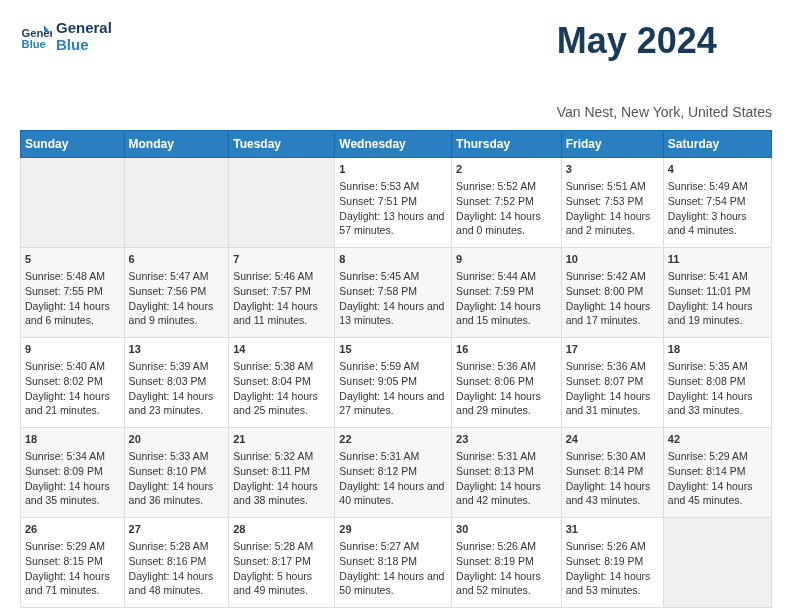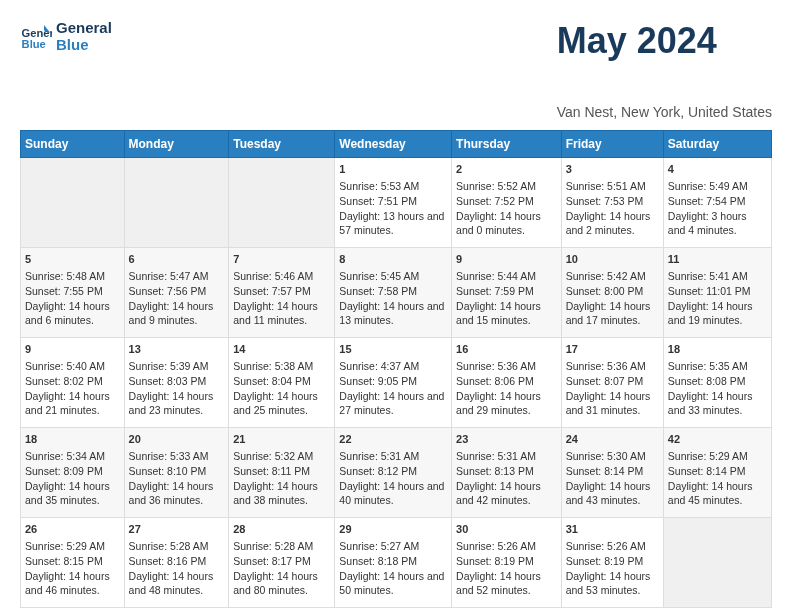--- a/index.html
+++ b/index.html
@@ -202,21 +202,21 @@
           <div>Daylight: 14 hours and 23 minutes.</div>
         </td>
         <td>
           <span class="day-number">14</span>
           <div>Sunrise: 5:38 AM</div>
           <div>Sunset: 8:04 PM</div>
           <div>Daylight: 14 hours and 25 minutes.</div>
         </td>
         <td>
           <span class="day-number">15</span>
-          <div>Sunrise: 4:37 AM</div>
+          <div>Sunrise: 5:59 AM</div>
           <div>Sunset: 9:05 PM</div>
           <div>Daylight: 14 hours and 27 minutes.</div>
         </td>
         <td>
           <span class="day-number">16</span>
           <div>Sunrise: 5:36 AM</div>
           <div>Sunset: 8:06 PM</div>
           <div>Daylight: 14 hours and 29 minutes.</div>
         </td>
         <td>
@@ -274,33 +274,33 @@
           <div>Sunrise: 5:29 AM</div>
           <div>Sunset: 8:14 PM</div>
           <div>Daylight: 14 hours and 45 minutes.</div>
         </td>
       </tr>
       <tr>
         <td>
           <span class="day-number">26</span>
           <div>Sunrise: 5:29 AM</div>
           <div>Sunset: 8:15 PM</div>
-          <div>Daylight: 14 hours and 46 minutes.</div>
+          <div>Daylight: 14 hours and 71 minutes.</div>
         </td>
         <td>
           <span class="day-number">27</span>
           <div>Sunrise: 5:28 AM</div>
           <div>Sunset: 8:16 PM</div>
           <div>Daylight: 14 hours and 48 minutes.</div>
         </td>
         <td>
           <span class="day-number">28</span>
           <div>Sunrise: 5:28 AM</div>
           <div>Sunset: 8:17 PM</div>
-          <div>Daylight: 14 hours and 80 minutes.</div>
+          <div>Daylight: 5 hours and 49 minutes.</div>
         </td>
         <td>
           <span class="day-number">29</span>
           <div>Sunrise: 5:27 AM</div>
           <div>Sunset: 8:18 PM</div>
           <div>Daylight: 14 hours and 50 minutes.</div>
         </td>
         <td>
           <span class="day-number">30</span>
           <div>Sunrise: 5:26 AM</div>

